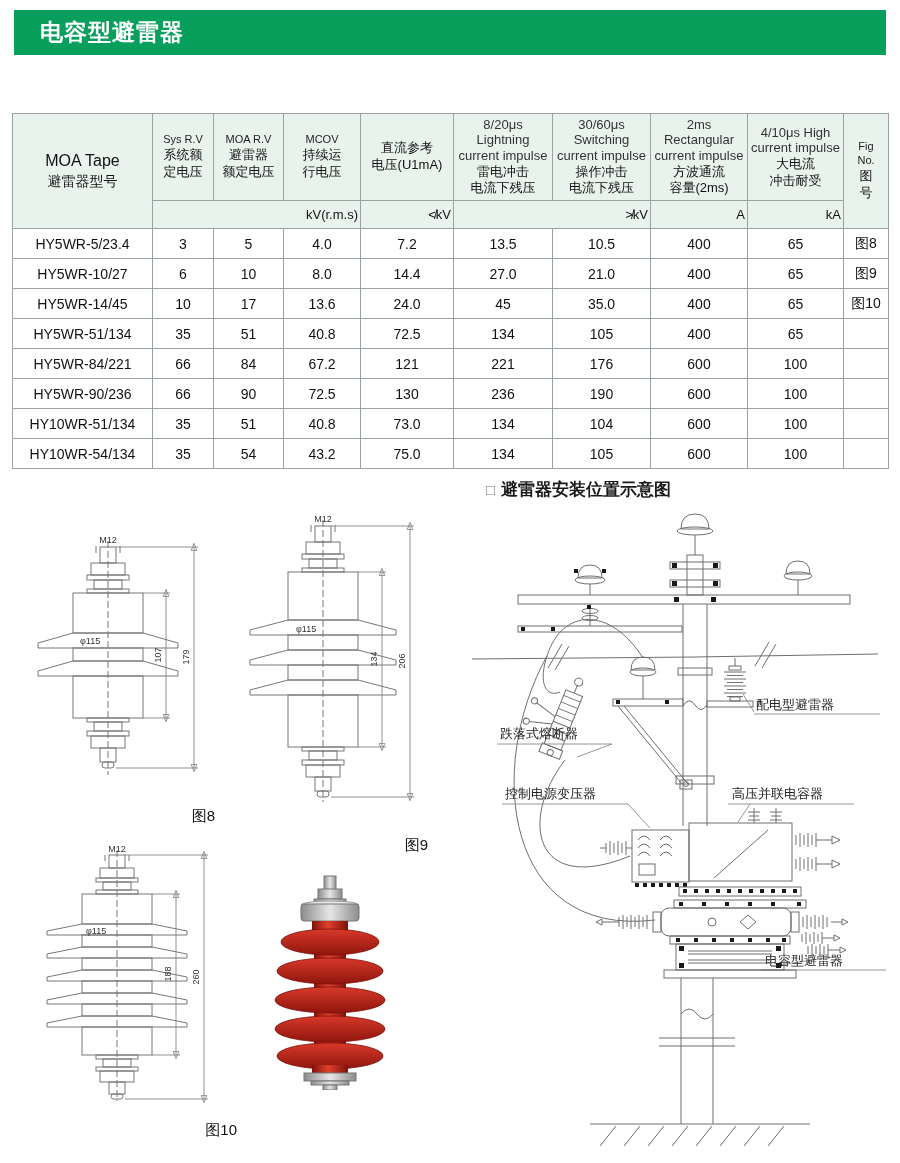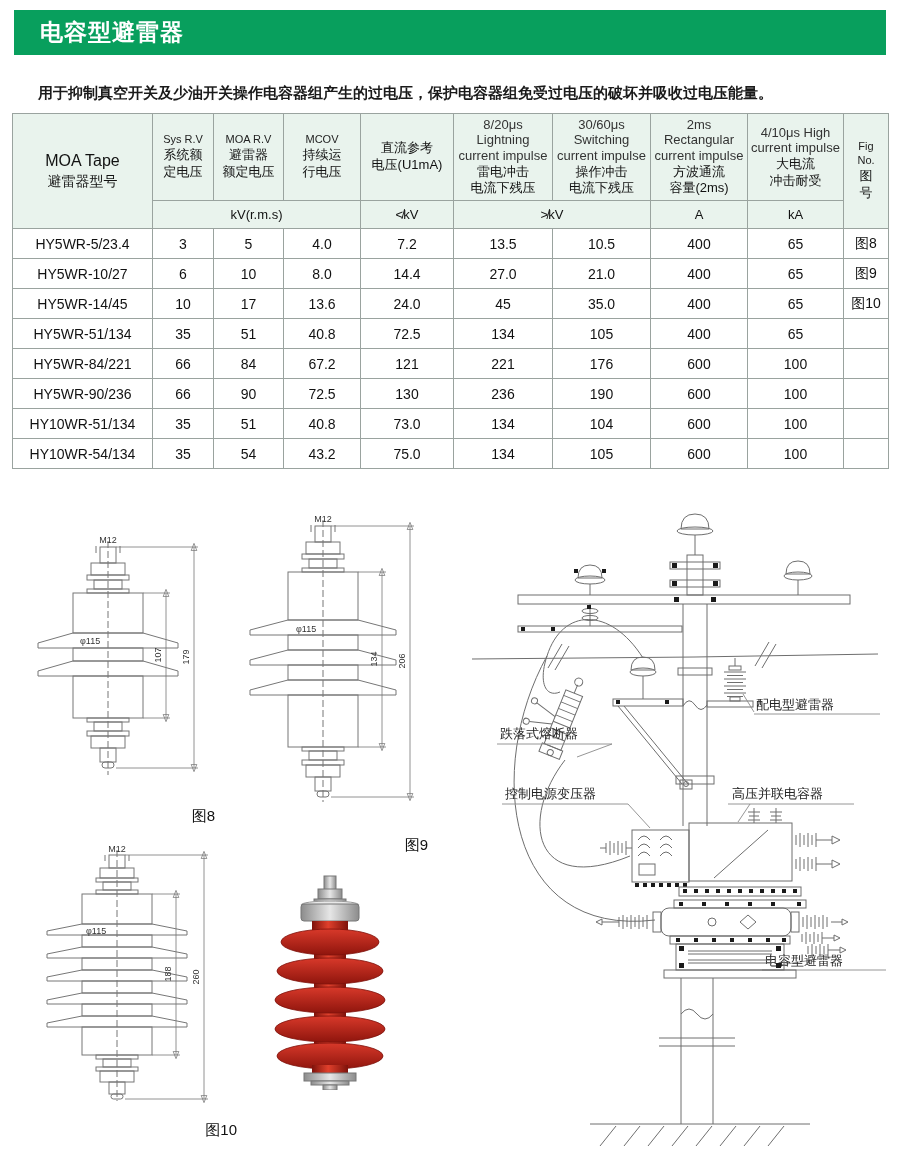--- a/index.html
+++ b/index.html
@@ -8,21 +8,21 @@
   
   .title-bar{position:absolute;left:14px;top:10px;width:872px;height:45px;background:#089f5d;}
   .title-bar .t{color:#fff;font-size:23px;font-weight:bold;line-height:45px;padding-left:26px;letter-spacing:1px;}
   
   .intro{position:absolute;left:38px;top:84px;width:840px;font-size:15px;font-weight:700;color:#1a1a1a;}
   
   table.spec{position:absolute;left:12px;top:113px;width:876px;border-collapse:collapse;table-layout:fixed;}
   table.spec th,table.spec td{border:1px solid #9aa39f;padding:0 2px;text-align:center;vertical-align:middle;overflow:hidden;}
   table.spec thead th{background:#e9f3ed;font-weight:normal;}
   tr.h1 th{height:86px;}
-  tr.h2 th{height:27px;font-size:13px;color:#111;}
+  tr.h2 th{height:27px;font-size:13px;color:#111;text-align:right;}
   tbody td{height:29px;font-size:14px;background:#fff;}
   .en{font-size:11px;color:#222;line-height:1.25;}
   .en-sm{font-size:13px;color:#333;line-height:1.2;}
   .en-lg{font-size:16px;color:#111;line-height:1.3;}
   .cn{font-size:13px;color:#111;line-height:1.3;}
   .cn-lg{font-size:14px;color:#111;line-height:1.35;}
   
   .section-head{position:absolute;left:486px;top:478px;font-size:17px;font-weight:bold;color:#1a1a1a;}
   .section-head .sq{display:inline-block;font-weight:normal;color:#777;margin-right:6px;font-size:15px;}
   
@@ -45,21 +45,20 @@
 </style>
 </head>
 <body>
 
 <div class="page">
 
   <div class="title-bar">
     <div class="t">电容型避雷器</div>
   </div>
 
-  <div class="intro">用于抑制真空开关及少油开关操作电容器组产生的过电压，保护电容器组免受过电压的破坏并吸收过电压能量。</div>
 
   <table class="spec">
     <colgroup>
       <col style="width:140px">
         <col style="width:61px">
         <col style="width:70px">
         <col style="width:77px">
       <col style="width:93px">
         <col style="width:99px">
         <col style="width:98px">
@@ -220,20 +219,23 @@
           <td>75.0</td>
           <td>134</td>
           <td>105</td>
           <td>600</td>
           <td>100</td>
           <td></td>
         </tr>
       </tbody>
   </table>
 
+  <div class="section-head">
+    <span class="sq">□</span><span>避雷器安装位置示意图</span>
+  </div>
 
   <div class="fig" id="fig8">
     <svg class="draw" width="195" height="268" viewBox="0 0 195 268">
       <defs>
           <marker id="a8" markerWidth="9" markerHeight="9" refX="4.5" refY="4.5" orient="auto-start-reverse">
             <path d="M0,1 L9,4.5 L0,8 Z" fill="#777" stroke="none"></path>
           </marker>
         </defs>
       <line x1="88" y1="8" x2="88" y2="242" stroke-dasharray="7,3" stroke-width="0.7" stroke="#aaa"></line>
       <text x="88" y="10" text-anchor="middle">M12</text>

